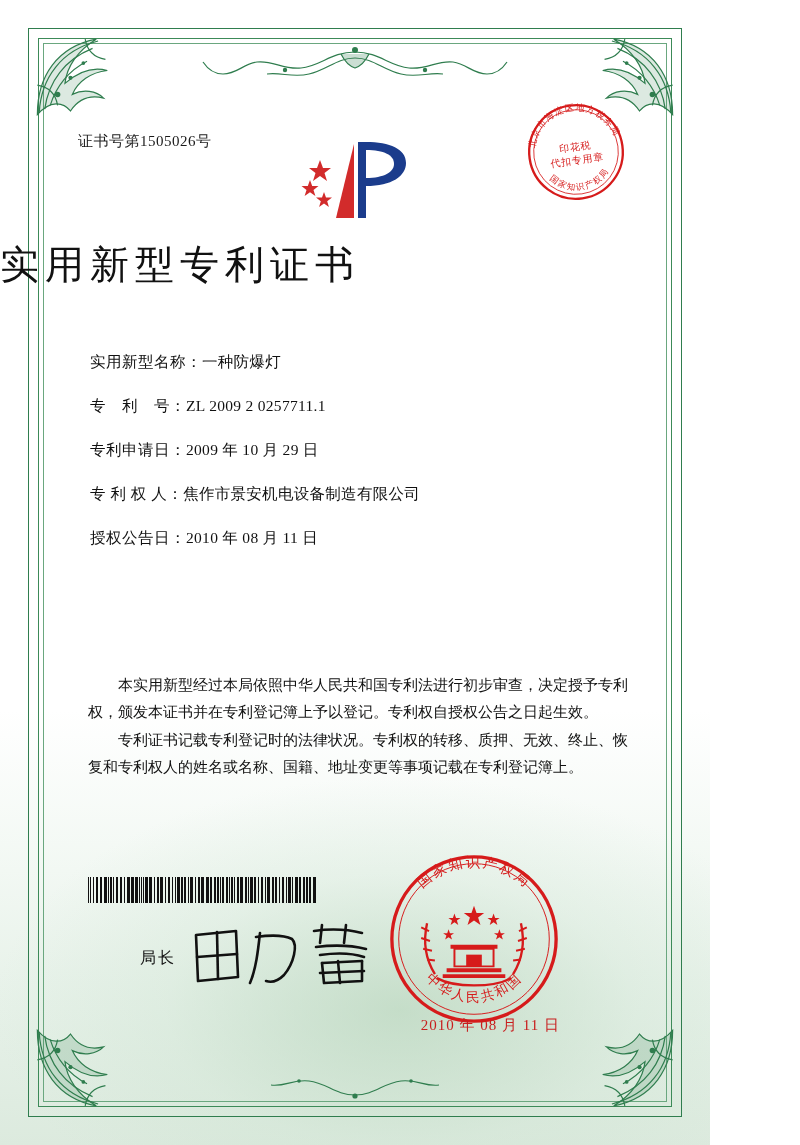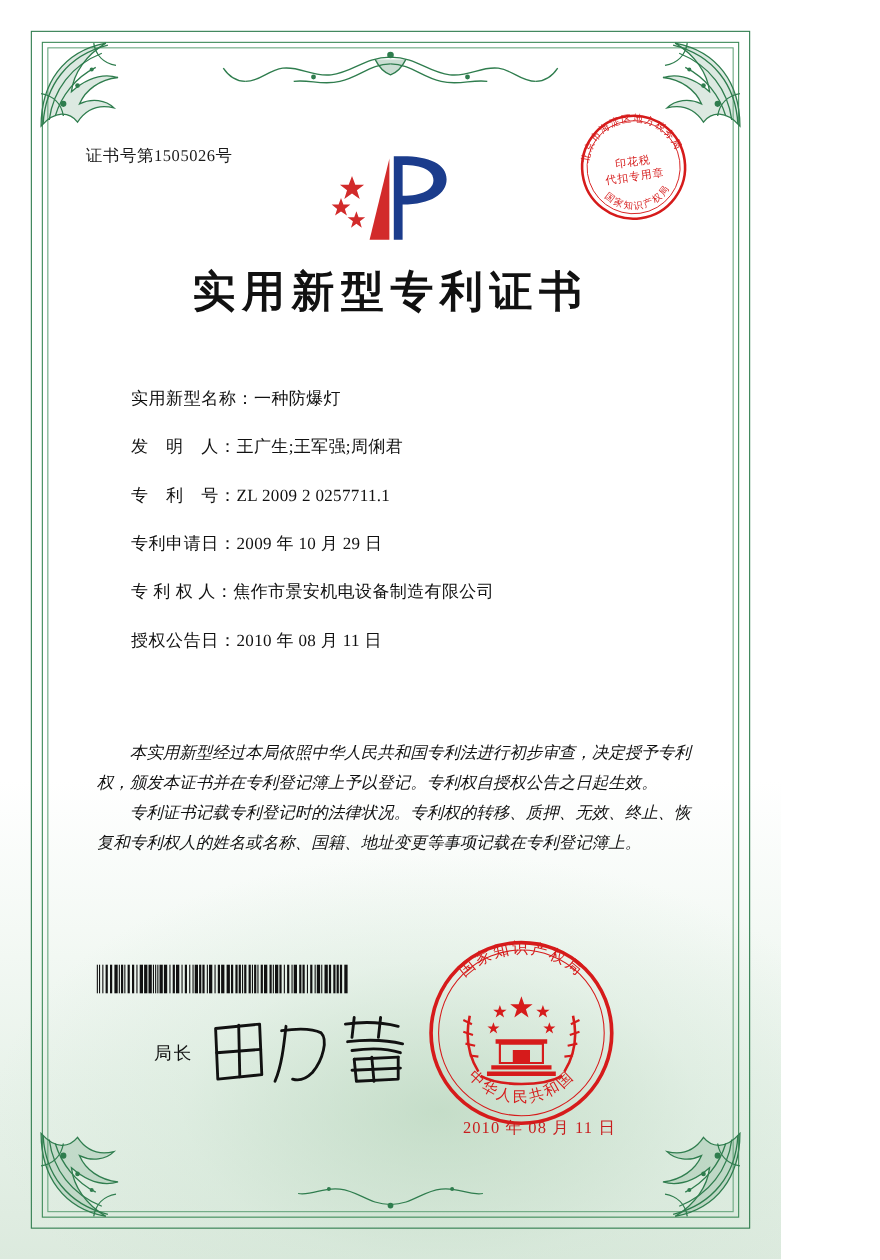--- a/index.html
+++ b/index.html
@@ -91,24 +91,23 @@
     width: 150px;
     height: 86px;
   }
   .logo svg { width: 100%; height: 100%; display: block; }
 
   .title {
     position: absolute;
     left: 0;
     right: 0;
     top: 238px;
-    text-align: center;
     font-family: "DejaVu Serif", "Liberation Serif", serif;
     font-size: 39px;
-    font-weight: 700;
+    font-weight: 400;
     letter-spacing: 6px;
     color: #111111;
   }
 
   
   .tax-stamp {
     position: absolute;
     right: 80px;
     top: 98px;
     width: 108px;
@@ -123,42 +122,40 @@
     left: 90px;
     top: 352px;
     right: 80px;
   }
   .field-row {
     display: flex;
     align-items: baseline;
     margin-bottom: 23px;
     font-size: 15.5px;
     color: #111111;
-    margin-left: 29px;
   }
   .field-label {
     white-space: nowrap;
     letter-spacing: 0.5px;
   }
   .field-value {
     white-space: nowrap;
     letter-spacing: 0.3px;
   }
 
   
   .body-text {
     position: absolute;
     left: 88px;
     right: 82px;
     top: 672px;
     font-size: 15px;
     line-height: 27px;
     color: #111111;
     text-align: justify;
-    font-style: italic;
   }
   .body-text p {
     margin: 0 0 1px 0;
     text-indent: 30px;
   }
 
   
   .barcode {
     position: absolute;
     left: 88px;
@@ -347,24 +344,20 @@
       </g>
     </svg>
   </div>
 
   <div class="title">实用新型专利证书</div>
 
   <div class="fields">
     <div class="field-row">
       <span class="field-label">实用新型名称：</span>
       <span class="field-value">一种防爆灯</span>
-    </div>
-    <div class="field-row">
-      <span class="field-label">发　明　人：</span>
-      <span class="field-value">王广生;王军强;周俐君</span>
     </div>
     <div class="field-row">
       <span class="field-label">专　利　号：</span>
       <span class="field-value">ZL 2009 2 0257711.1</span>
     </div>
     <div class="field-row">
       <span class="field-label">专利申请日：</span>
       <span class="field-value">2009 年 10 月 29 日</span>
     </div>
     <div class="field-row">

